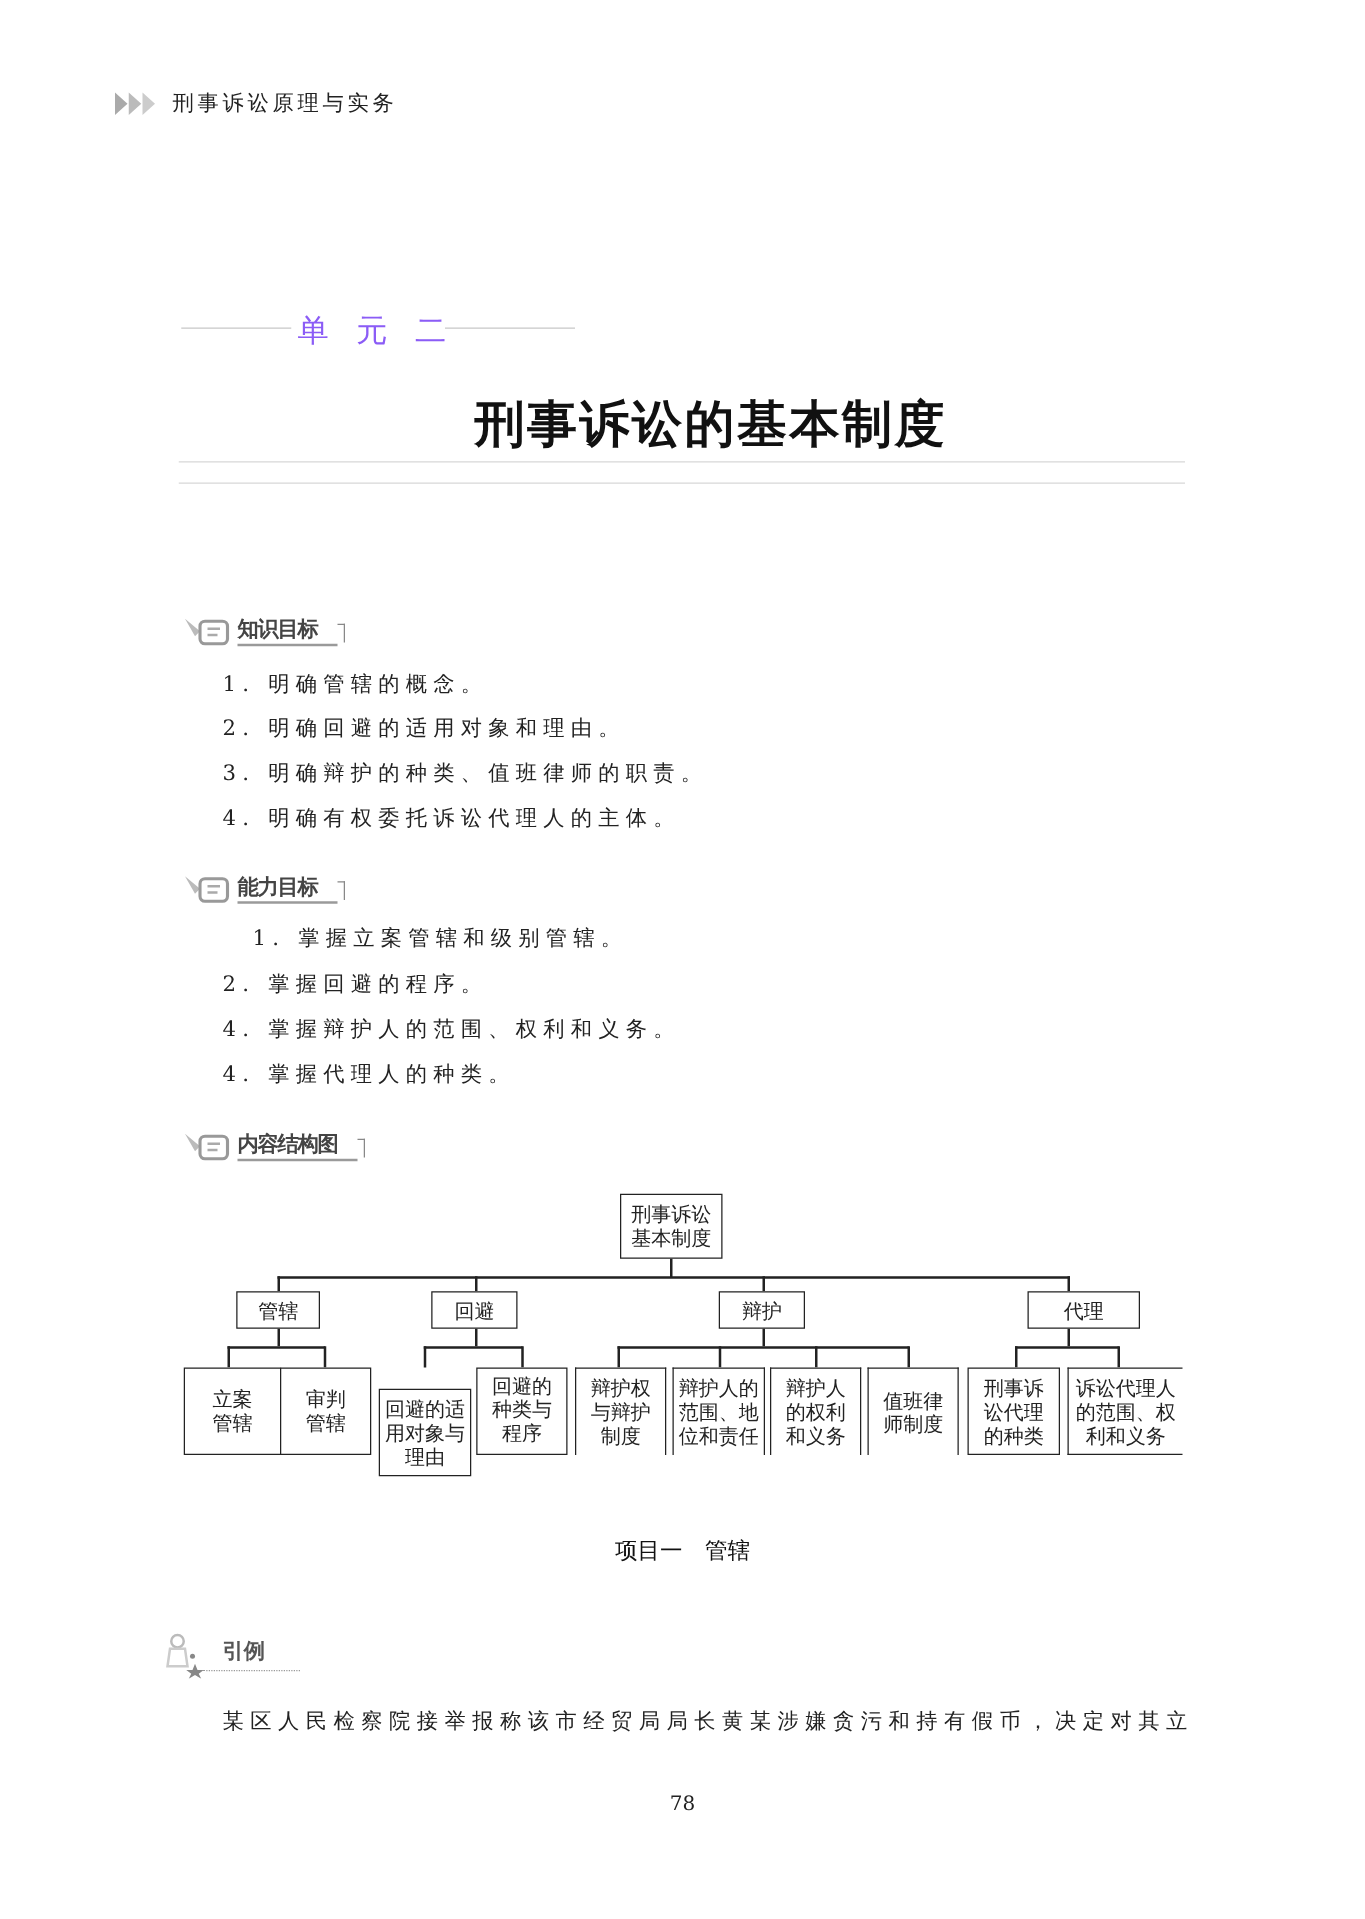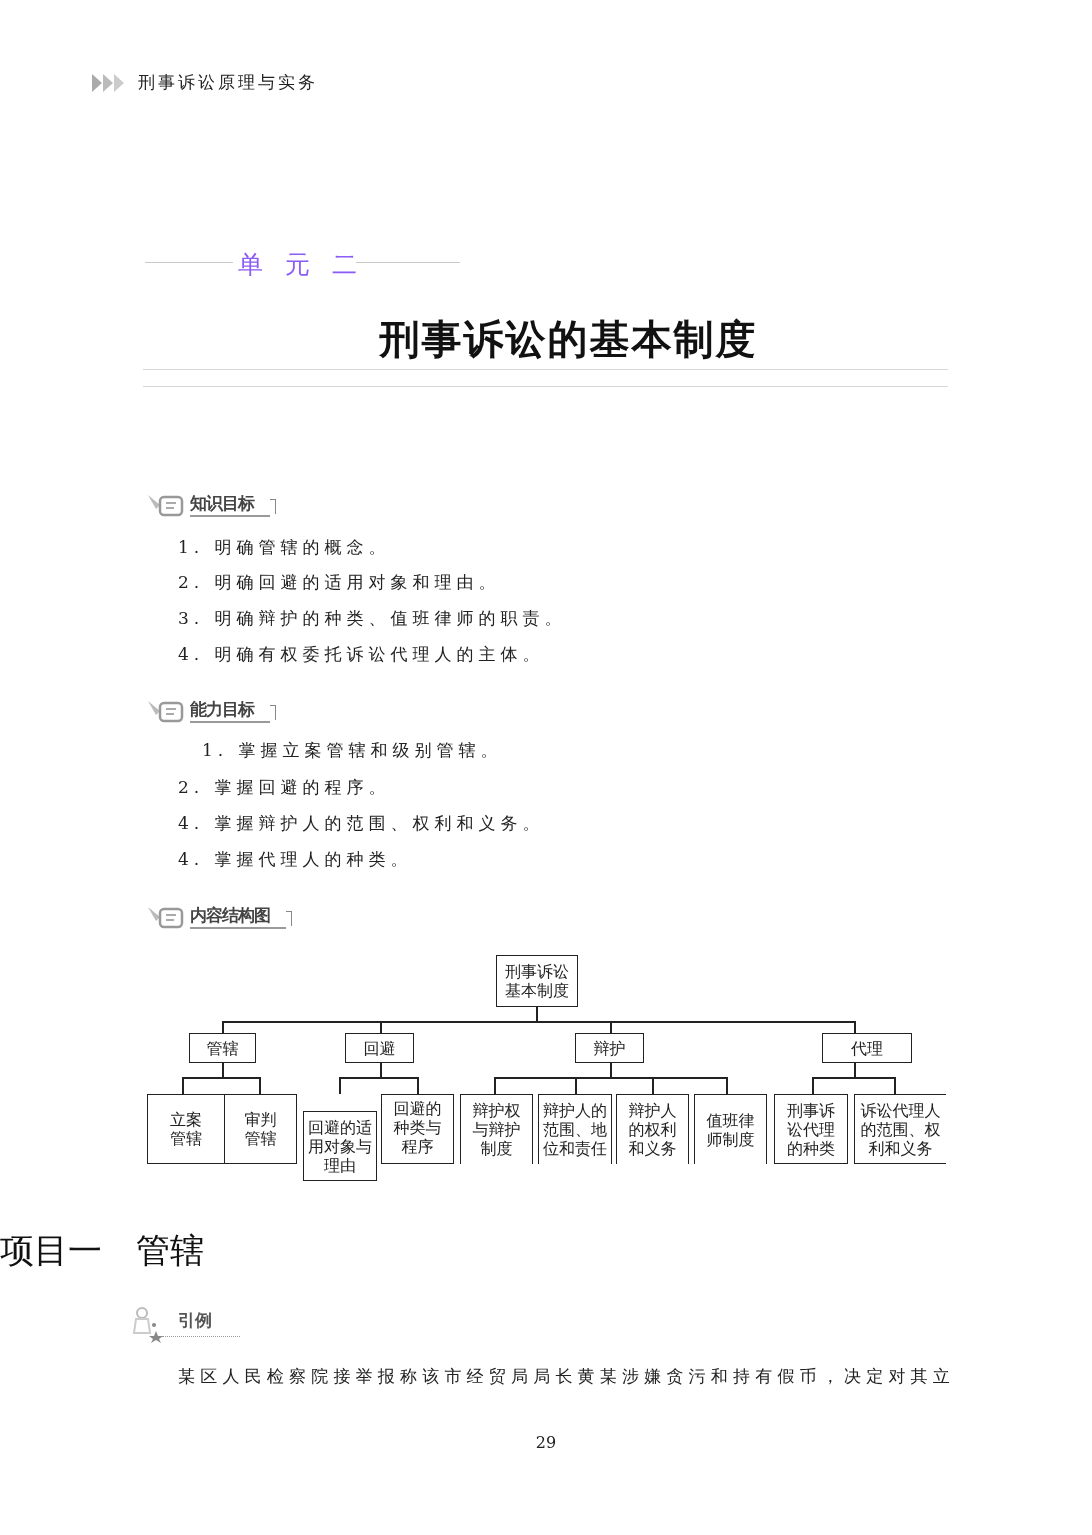--- a/index.html
+++ b/index.html
@@ -17,21 +17,21 @@
   .tag svg{position:absolute;left:0;top:2px;}
   .tag-text{position:absolute;left:44px;top:3px;font-family:"DejaVu Sans","Liberation Sans",sans-serif;font-weight:bold;font-size:17px;color:#444;letter-spacing:-1px;}
   .tag-underline{position:absolute;left:44px;top:26px;height:2px;background:#9a9a9a;}
   .tag-hook{position:absolute;top:10px;width:5px;height:14px;border-right:1.5px solid #888;border-top:1.5px solid #888;}
   
   .li{left:178px;font-size:17px;letter-spacing:5px;color:#222;}
   
   .box{position:absolute;border:1.5px solid #222;box-sizing:border-box;display:flex;align-items:center;justify-content:center;text-align:center;font-size:16px;line-height:19px;color:#222;background:#fff;white-space:pre-line;}
   .hline{position:absolute;height:1.5px;background:#222;}
   .vline{position:absolute;width:1.5px;background:#222;}
-  .project-title{left:0;width:1092px;top:1228px;font-family:"DejaVu Sans","Liberation Sans",sans-serif;font-size:34px;color:#111;}
+  .project-title{left:0;width:1092px;top:1228px;text-align:center;font-family:"DejaVu Sans","Liberation Sans",sans-serif;font-size:18px;color:#111;}
   .body-para{left:178px;top:1365px;font-size:17px;letter-spacing:5.2px;color:#222;white-space:nowrap;}
   .page-num{left:0;width:1092px;top:1433px;text-align:center;font-size:16px;color:#222;}
 </style>
 </head>
 <body>
 
 <div class="abs hdr-arrows">
   <svg width="40" height="22" viewBox="0 0 40 22">
     <polygon points="0,2 10,11 0,20" fill="#aaa"></polygon>
     <polygon points="11,2 21,11 11,20" fill="#bbb"></polygon>
@@ -163,13 +163,13 @@
     <path d="M6 14 L18 14 L20 28 L4 28 Z" fill="none" stroke="#ccc" stroke-width="2"></path>
     <circle cx="24" cy="20" r="2" fill="#888"></circle>
     <polygon points="26,26 28,31 33,31 29,34 31,38 26,35 21,38 23,34 19,31 24,31" fill="#888"></polygon>
   </svg>
   <span style="position:absolute;left:48px;top:4px;font-family:'DejaVu Sans','Liberation Sans',sans-serif;font-weight:bold;font-size:17px;color:#555;">引例</span>
   <span style="position:absolute;left:32px;top:31px;width:78px;border-top:1.5px dotted #999;"></span>
 </div>
 
 <div class="abs body-para">某区人民检察院接举报称该市经贸局局长黄某涉嫌贪污和持有假币，决定对其立</div>
 
-<div class="abs page-num">29</div>
+<div class="abs page-num">78</div>
 
 </body></html>

